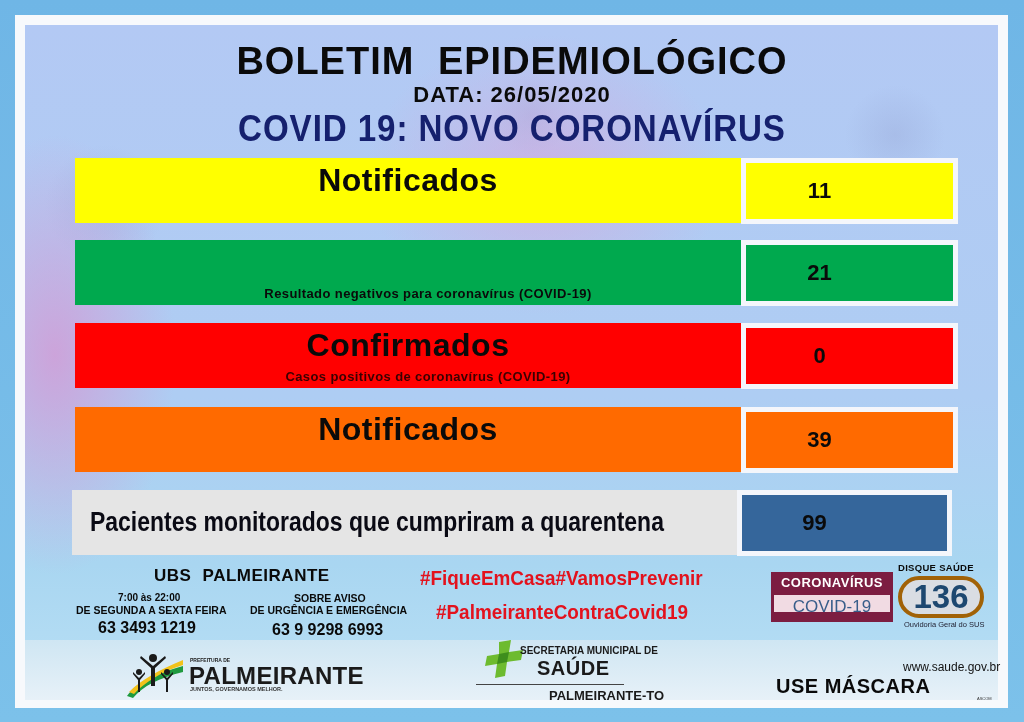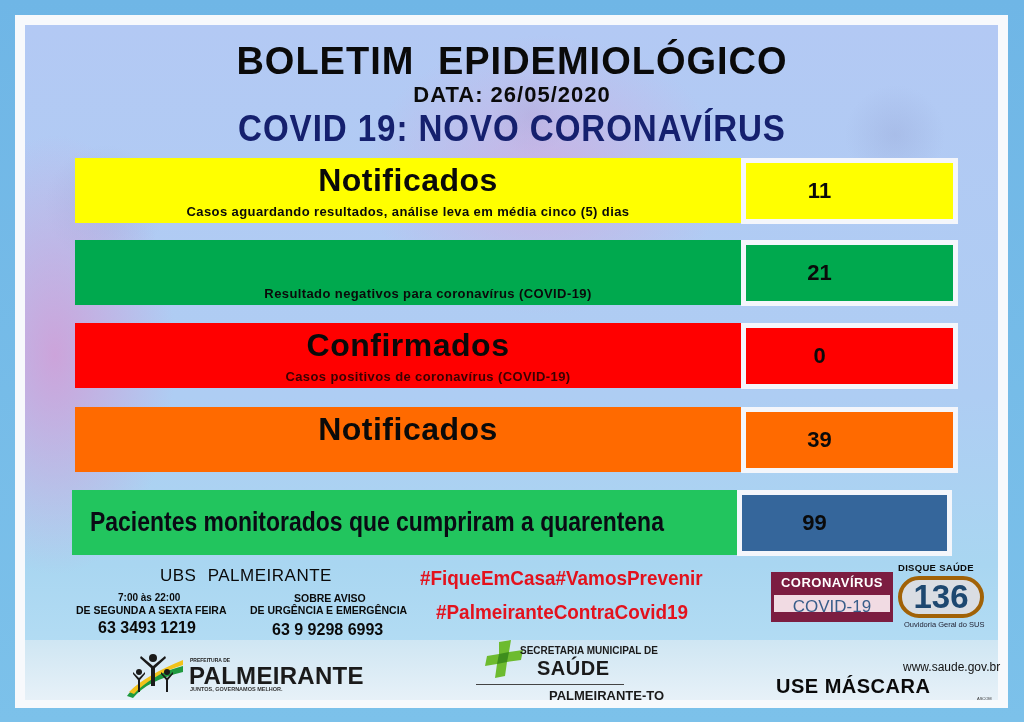--- a/index.html
+++ b/index.html
@@ -56,28 +56,28 @@
     font-size: 22px; font-weight: 700; color: #0a0a0a; padding-right: 60px; box-sizing: border-box;
   }
   .y { background: #ffff00; }
   .g { background: #00a94e; }
   .r { background: #ff0000; }
   .o { background: #ff6a00; }
   .b { background: #35669b; }
 
   .blue-label {
     position: absolute; left: 72px; top: 490px; width: 665px; height: 65px;
-    background: #22c55e; display: flex; align-items: center;
+    background: #e5e5e5; display: flex; align-items: center;
   }
   .blue-label span {
     font-size: 27px; font-weight: 700; color: #0a0a14; margin-left: 18px;
     transform: scaleX(0.85); transform-origin: left center; white-space: nowrap;
   }
 
-  .ubs { position: absolute; top: 566px; left: 160px; font-size: 17px; font-weight: 400; color: #0a0a0a; letter-spacing: 0.5px; word-spacing: 6px; }
+  .ubs { position: absolute; top: 566px; left: 154px; font-size: 17px; font-weight: 700; color: #0a0a0a; letter-spacing: 0.5px; word-spacing: 6px; }
   .small { position: absolute; font-size: 10.5px; font-weight: 700; color: #0a0a0a; white-space: nowrap; text-align: center; }
   .phone { position: absolute; font-size: 16px; font-weight: 700; color: #0a0a0a; white-space: nowrap; }
 
   .hashtag { position: absolute; font-size: 21px; font-weight: 700; color: #e3121d; white-space: nowrap; transform: scaleX(0.9); transform-origin: left center; }
 
   .corona-badge { position: absolute; left: 771px; top: 572px; width: 122px; height: 50px; background: #7c1d41; }
   .corona-badge .top { height: 36px; color: #fff; font-size: 13px; font-weight: 700; text-align: center; line-height: 22px; letter-spacing: 0.5px; }
   .corona-badge .bot { position: absolute; left: 3px; top: 23px; width: 116px; height: 17px; background: #f1dbe3; color: #385d8a; font-size: 17px; text-align: center; line-height: 23px; }
 
   .disque { position: absolute; left: 898px; top: 562px; font-size: 9.5px; font-weight: 700; color: #0a0a0a; letter-spacing: 0.3px; }
@@ -105,21 +105,20 @@
 <div class="frame"></div>
 <div class="inner"></div>
 <div class="bottom-strip"></div>
 
 <div class="title t1">BOLETIM  EPIDEMIOLÓGICO</div>
 <div class="title t2">DATA: 26/05/2020</div>
 <div class="title t3">COVID 19: NOVO CORONAVÍRUS</div>
 
 <div class="row-label y" style="top:158px;">
   <div class="h" style="padding-left:0;left:0;width:100%;text-indent:0;">Notificados</div>
-  <div class="s">Casos aguardando resultados, análise leva em média cinco (5) dias</div>
 </div>
 <div class="row-value" style="top:158px;">
   <div class="in y">11</div>
 </div>
 
 <div class="row-label g" style="top:240px;">
   <div class="s" style="padding-left:40px;box-sizing:border-box;text-align:center;">Resultado negativos para coronavírus (COVID-19)</div>
 </div>
 <div class="row-value" style="top:240px;">
   <div class="in g">21</div>

